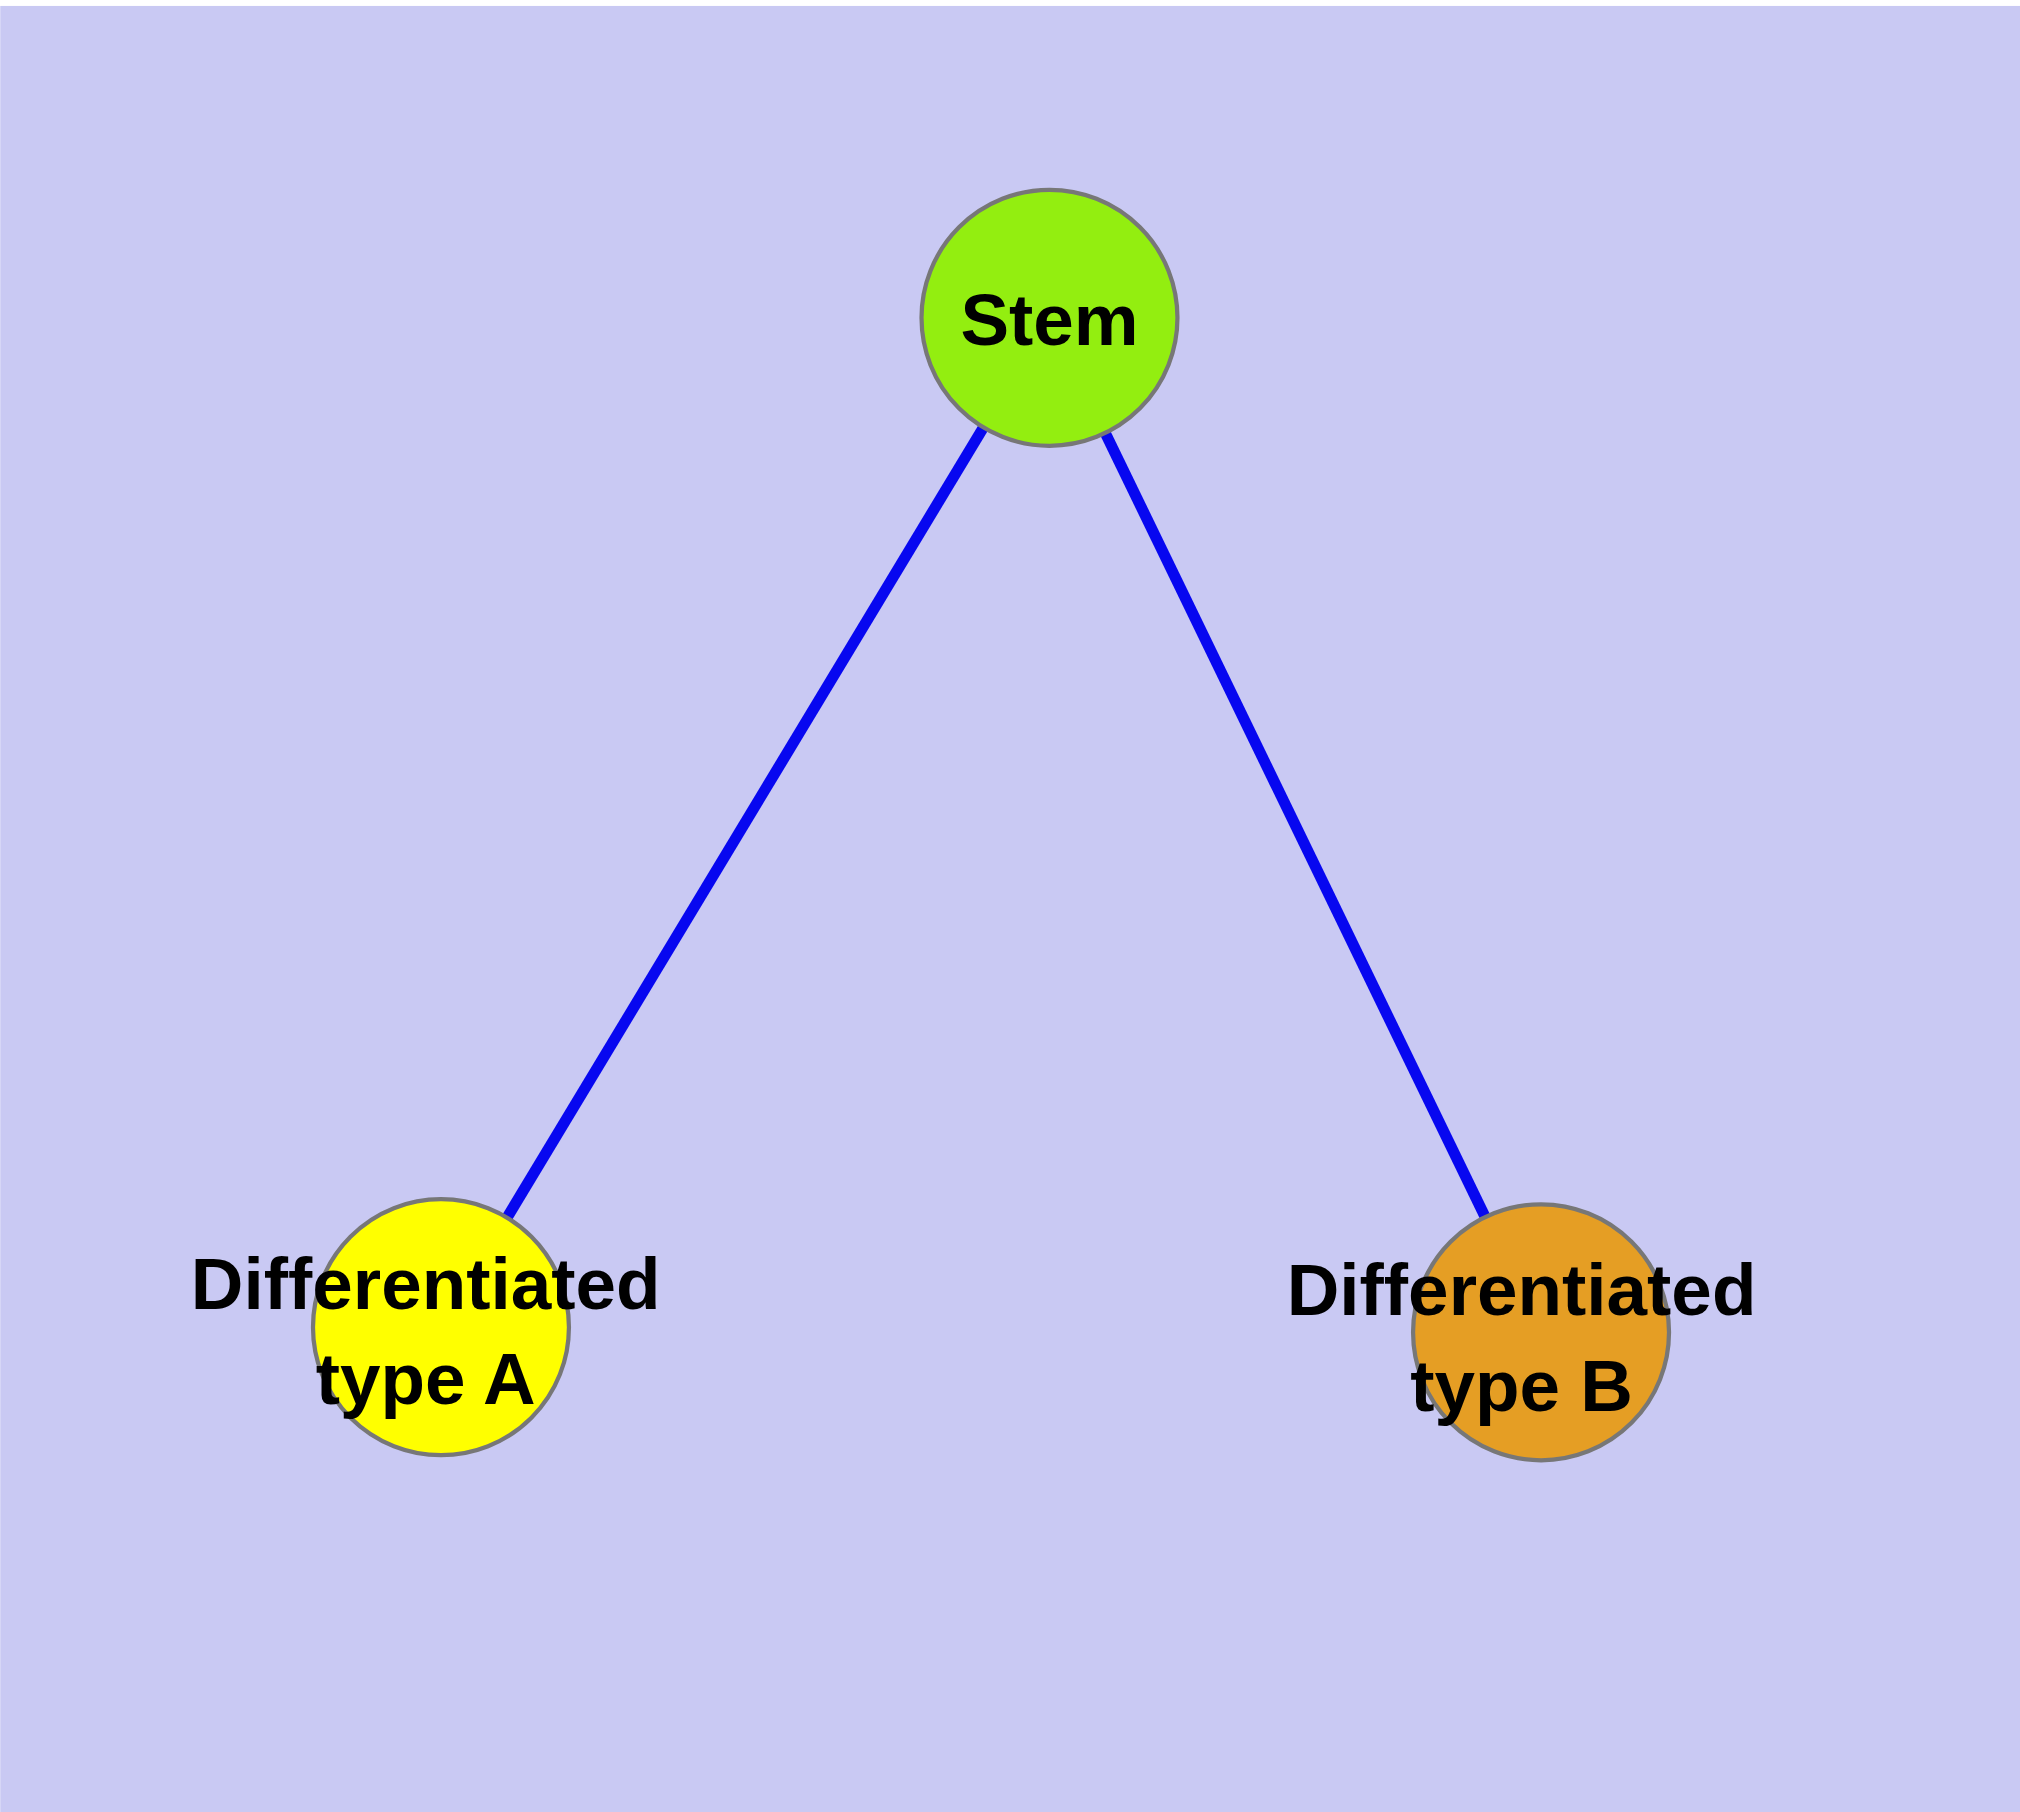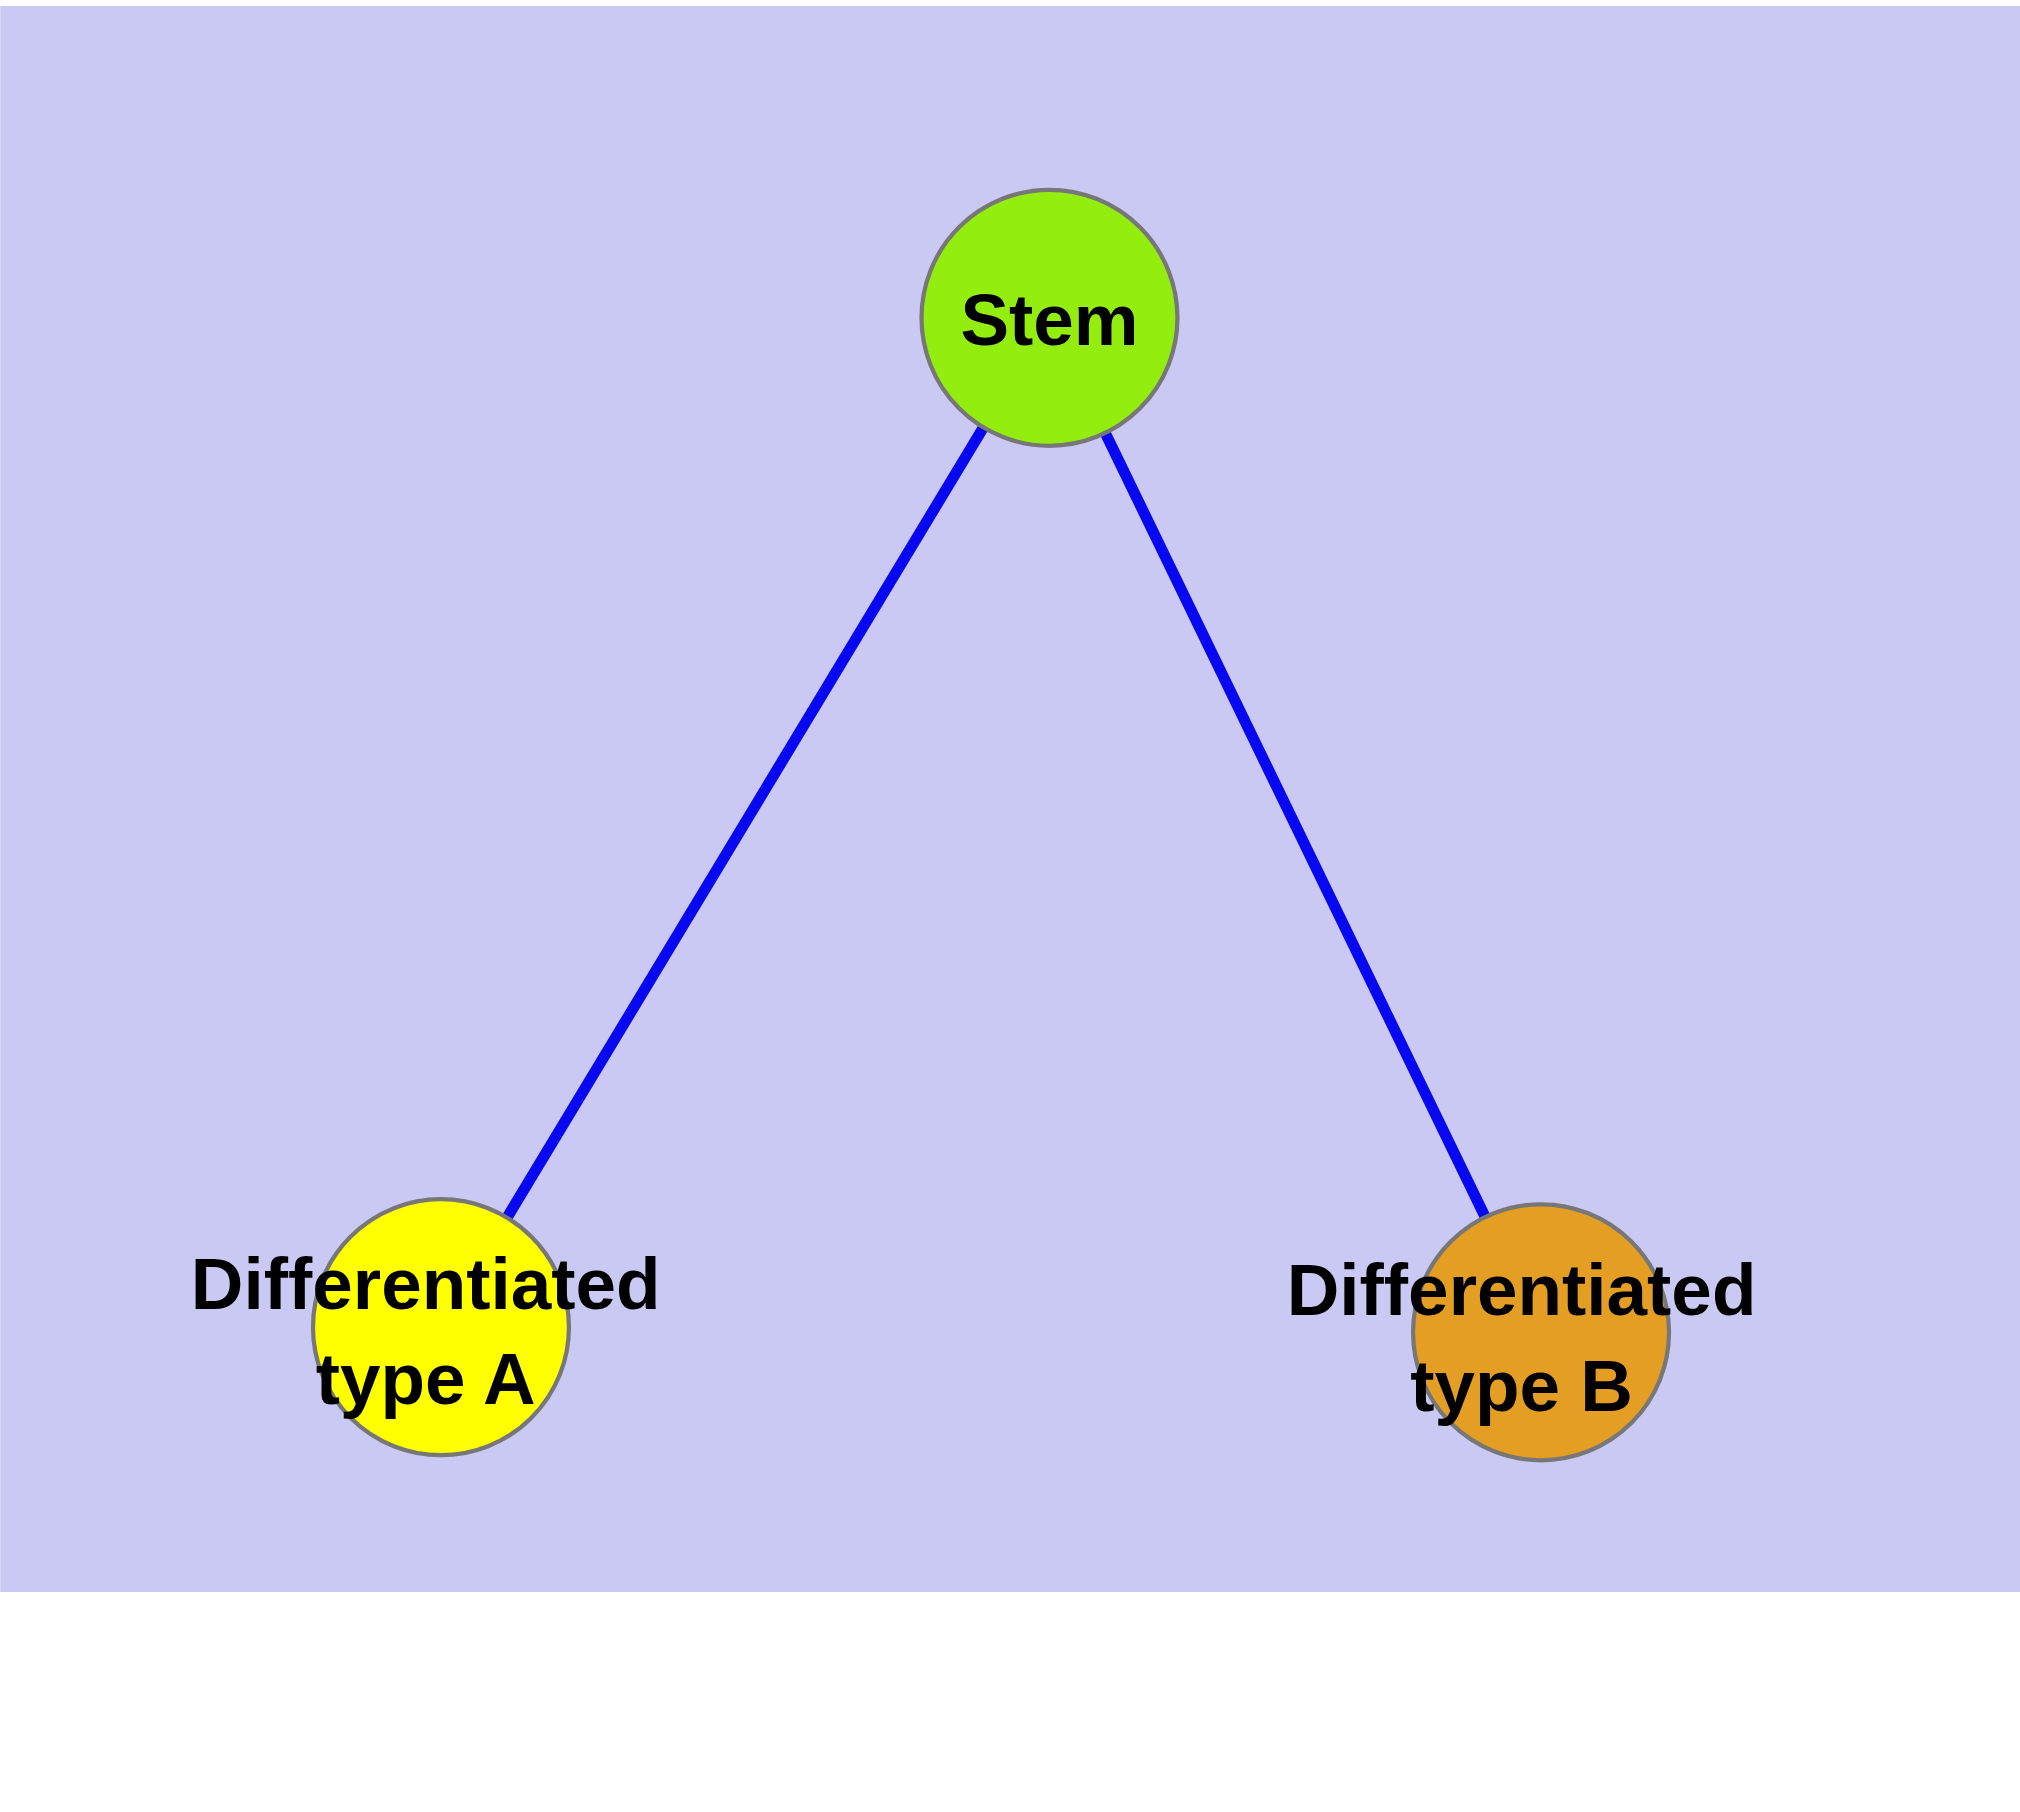--- a/index.html
+++ b/index.html
@@ -2,21 +2,21 @@
 <html style="font-size:13.6px"><head>
 <meta charset="utf-8">
 <style>
   html, body {
     margin: 0;
     padding: 0;
     background: #ffffff;
   }
   .stage {
     width: 2021px;
-    height: 1592px;
+    height: 1812px;
     position: relative;
   }
   svg {
     display: block;
   }
   .node-label, .edge, .node {
     font-family: "Liberation Sans", "DejaVu Sans", sans-serif;
   }
   text {
     font-family: "Liberation Sans", "DejaVu Sans", sans-serif;

